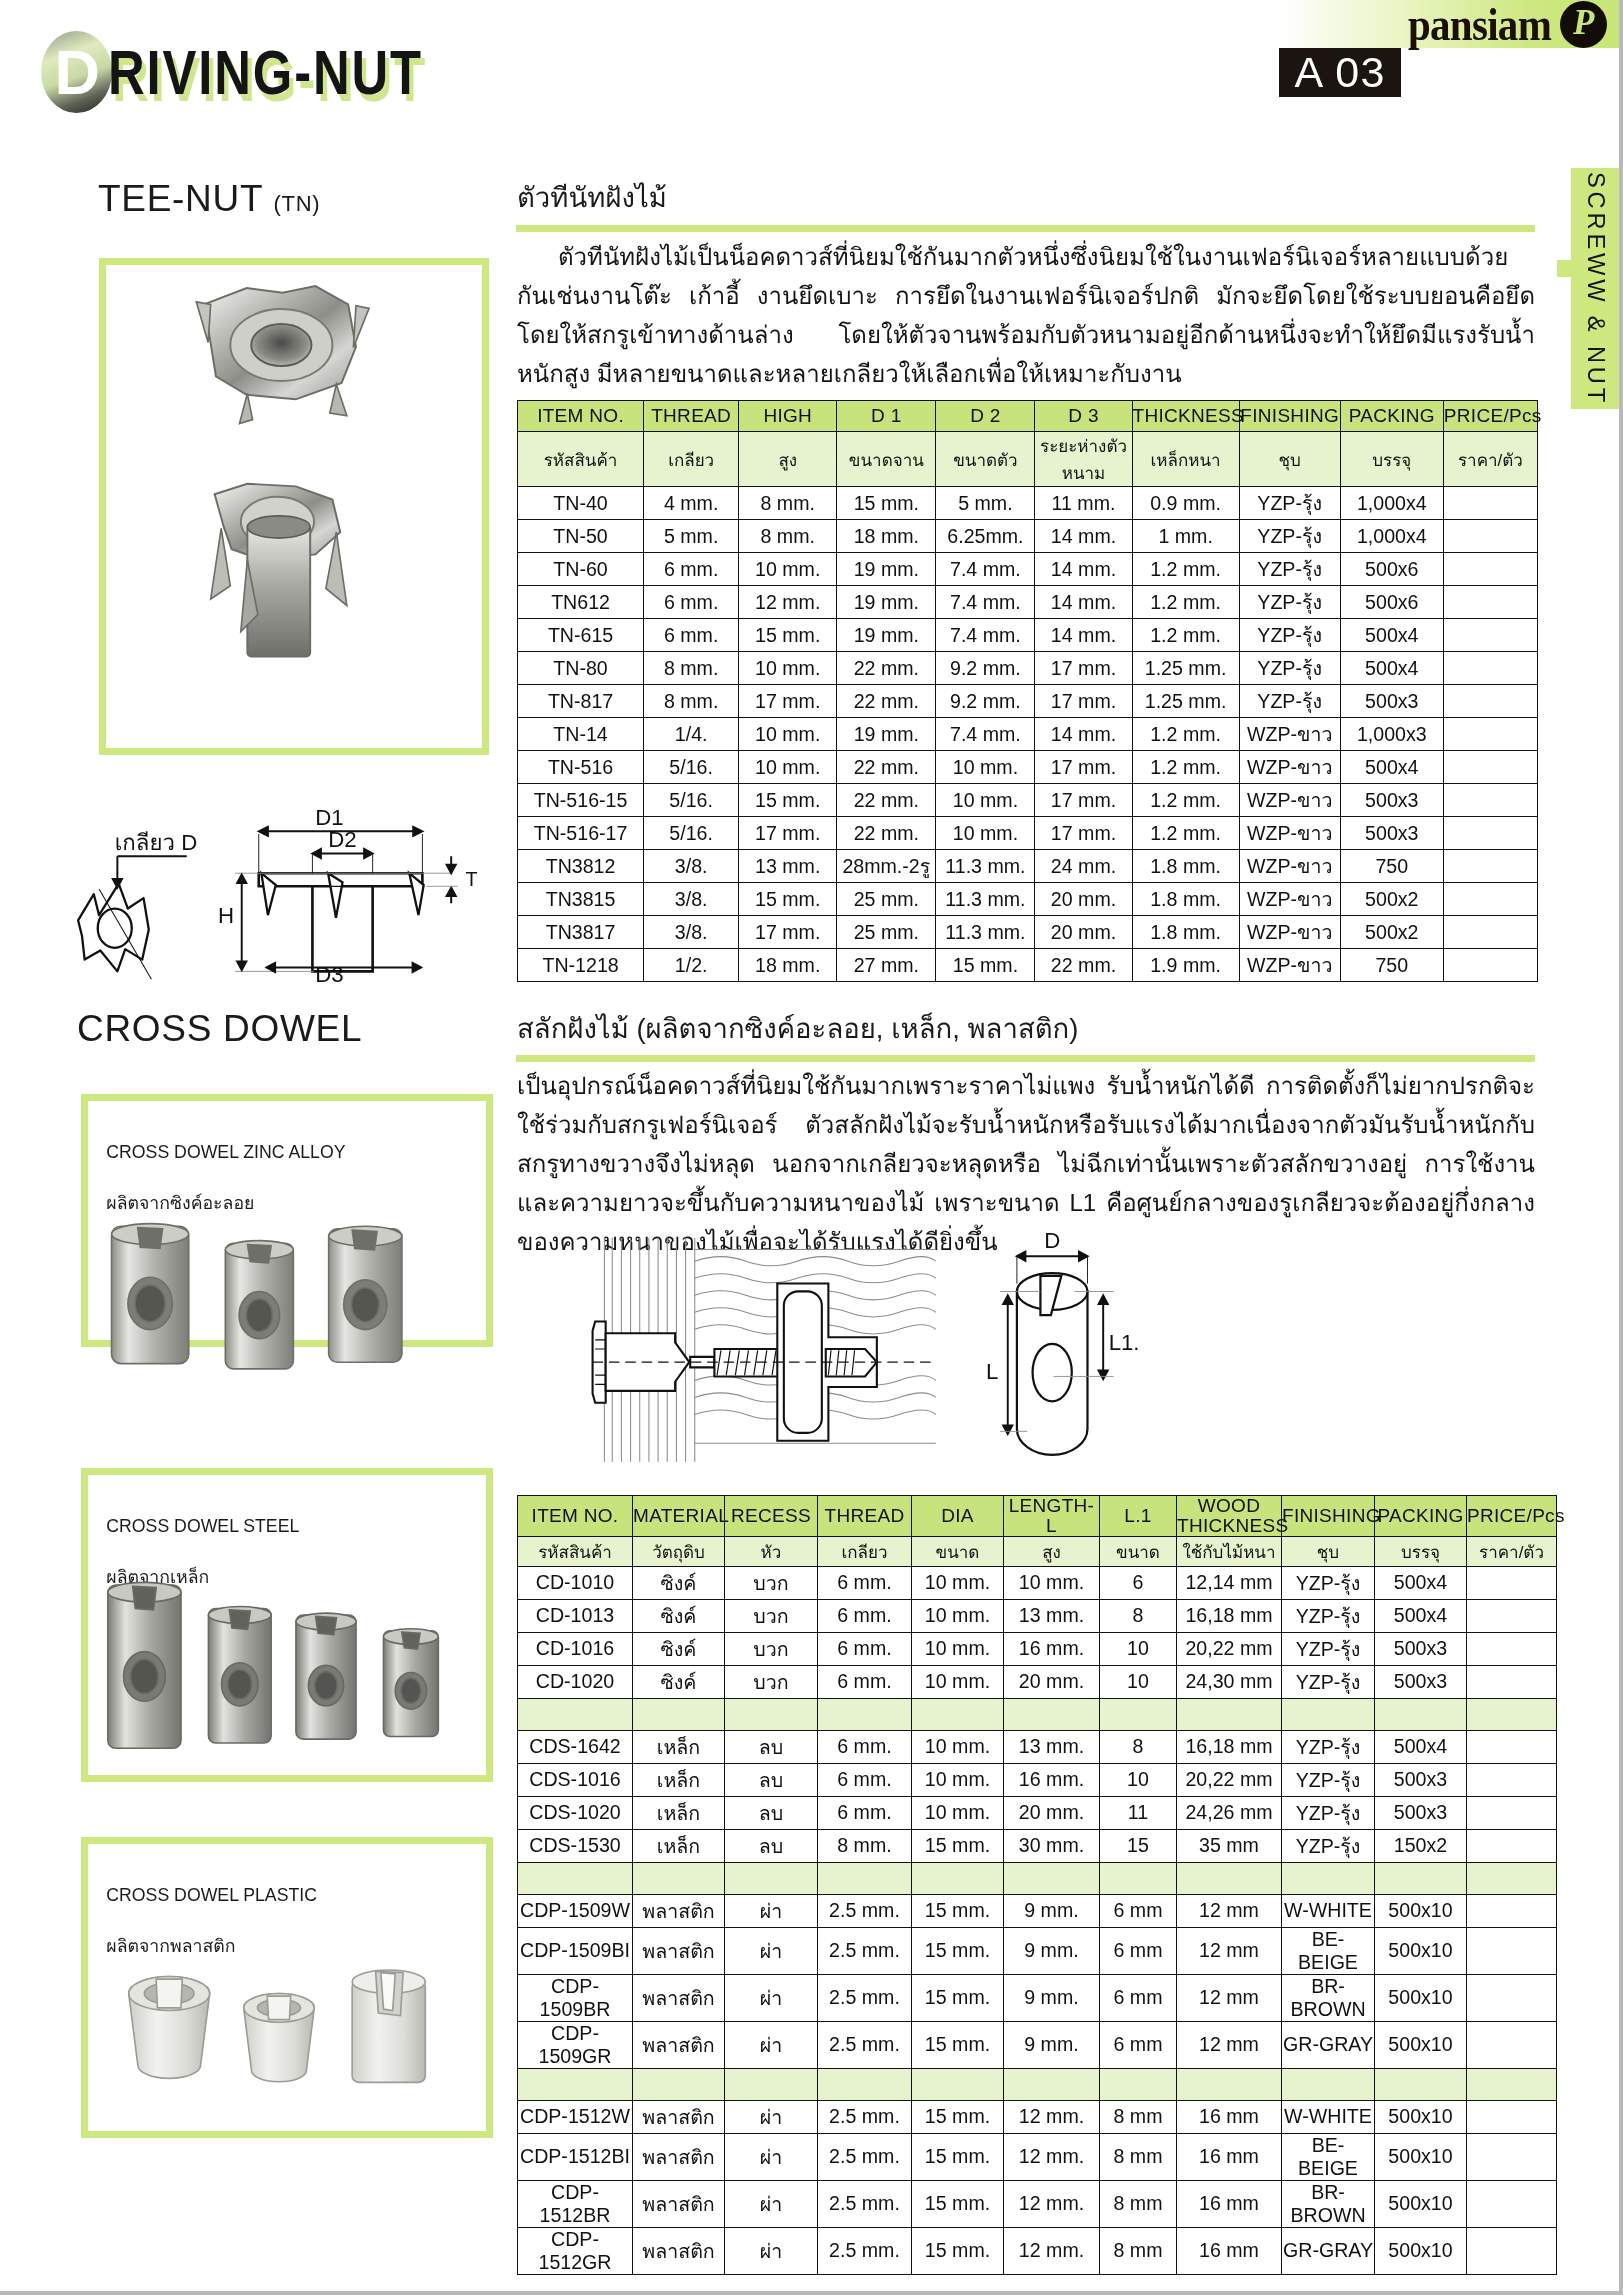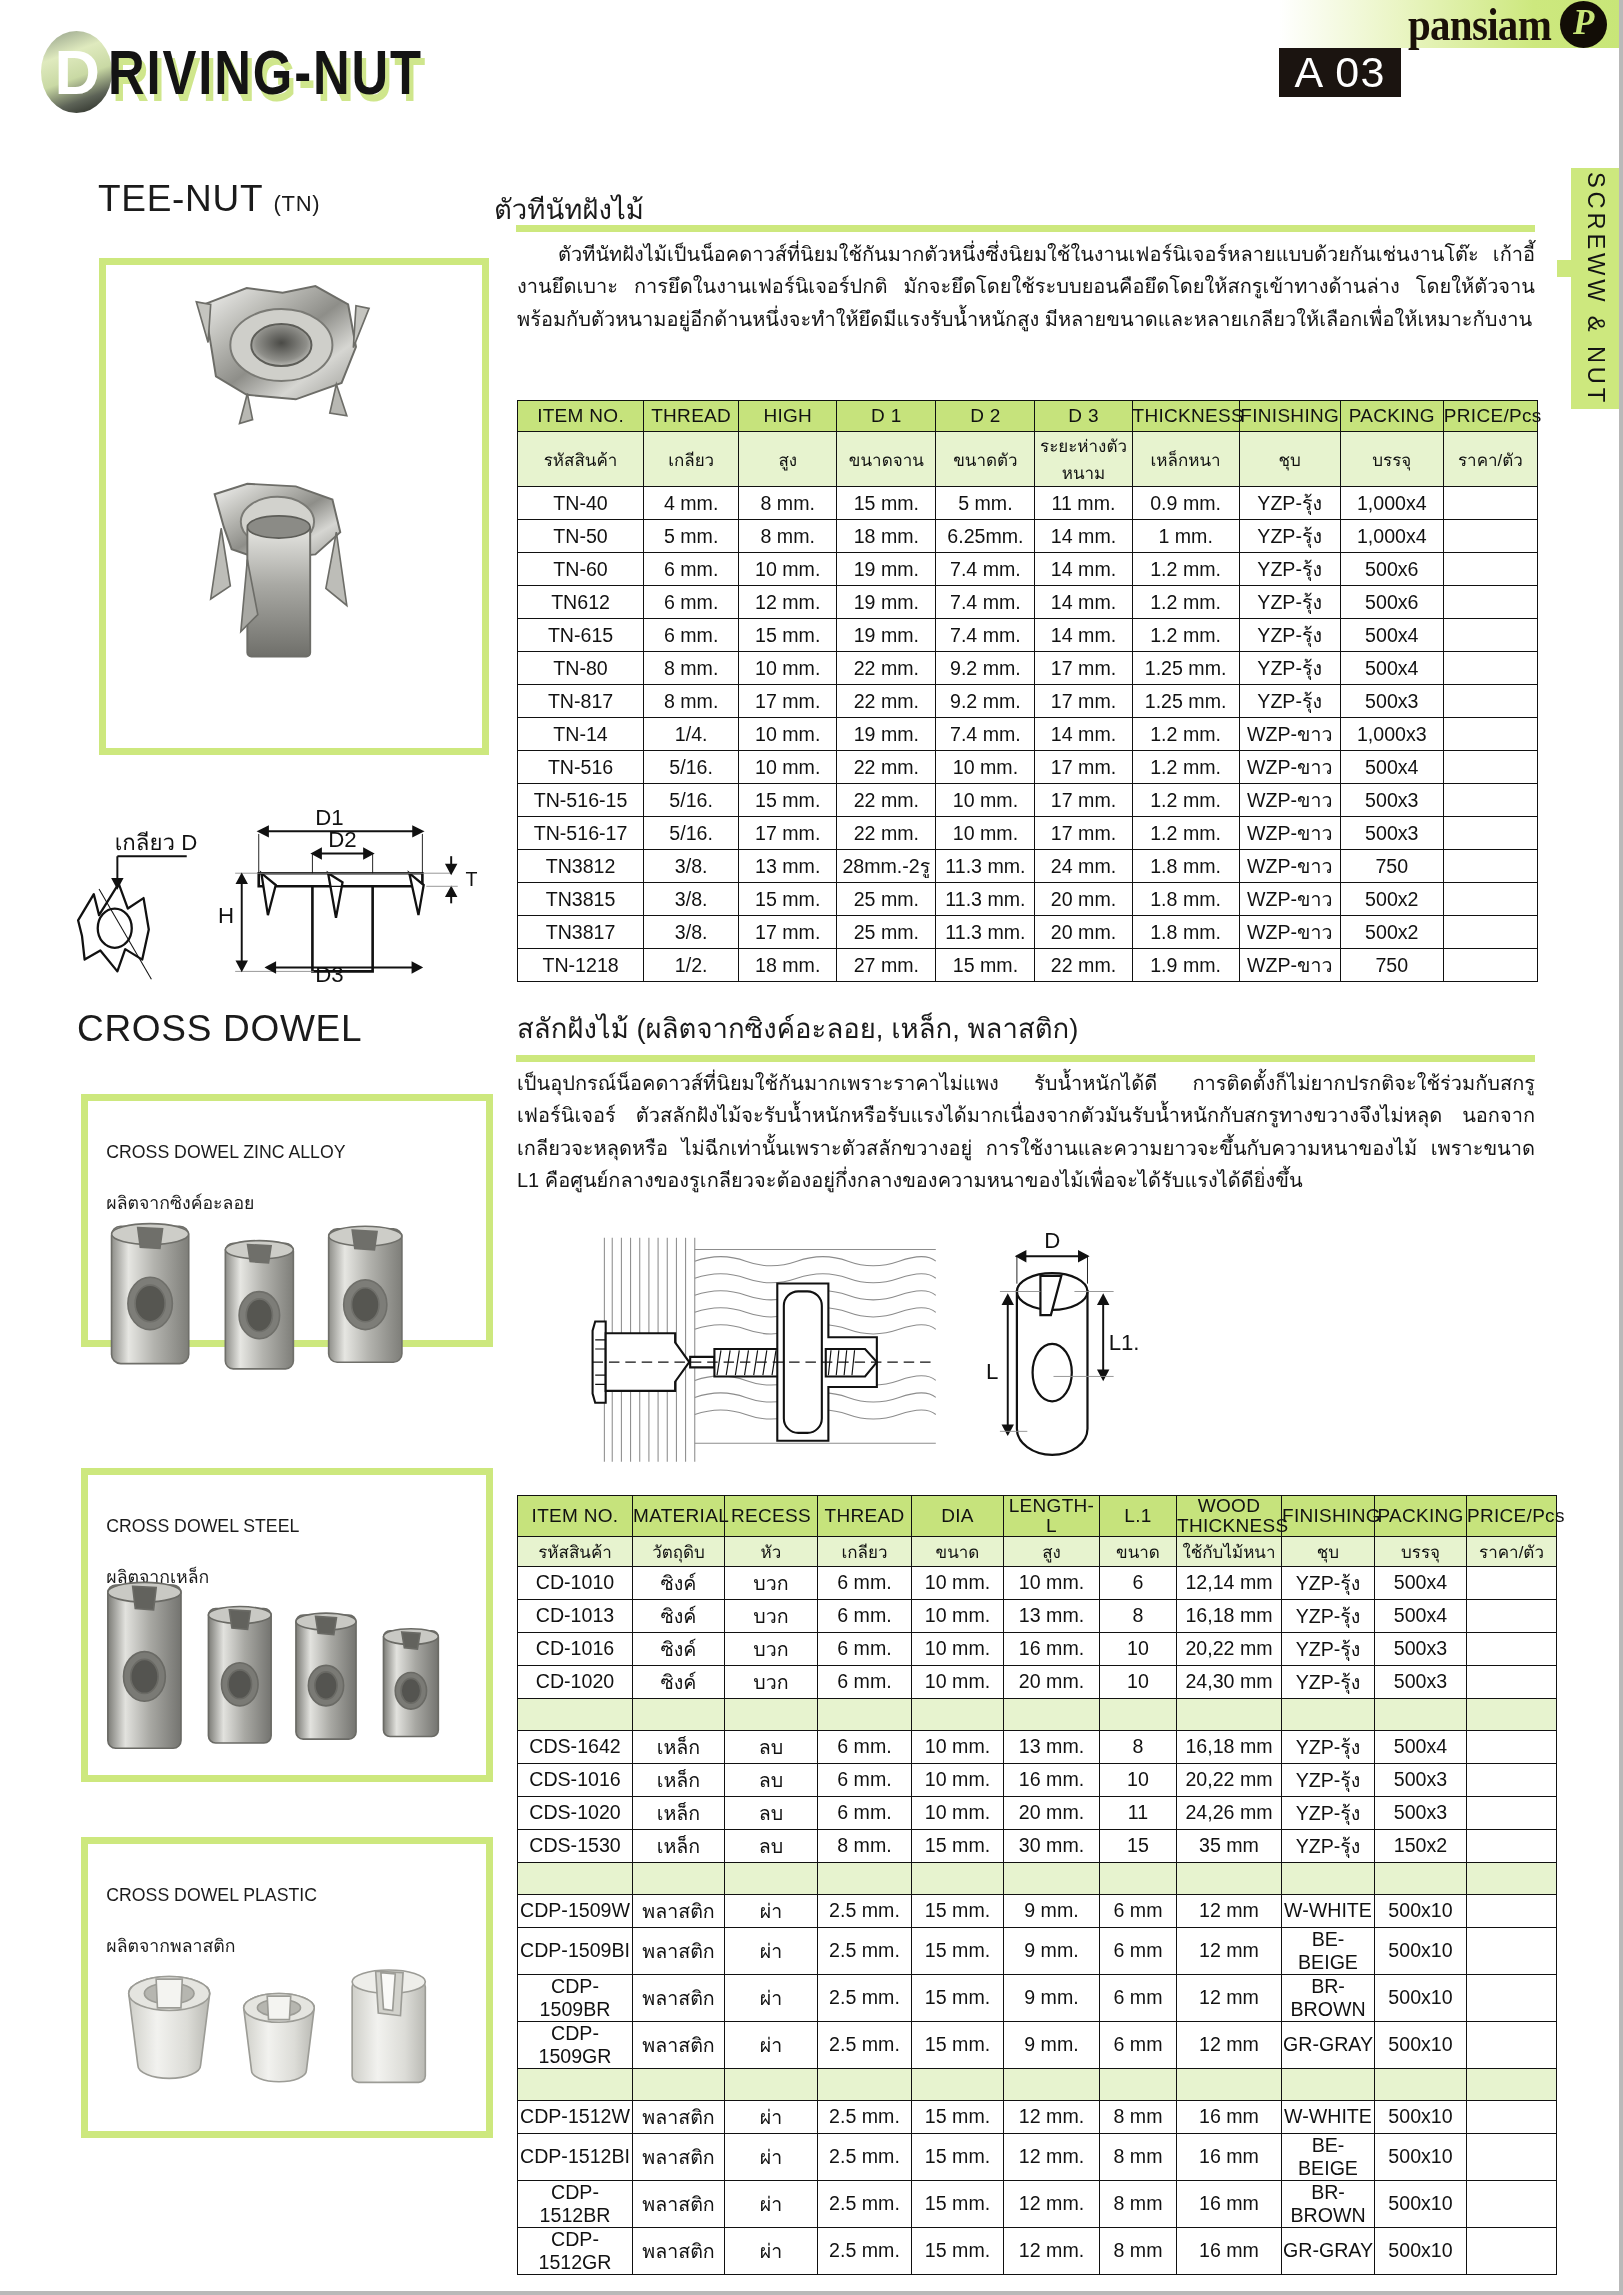--- a/index.html
+++ b/index.html
@@ -40,21 +40,21 @@
   
   .sect-en{position:absolute;font-size:37px;letter-spacing:0.7px;color:#1b1b1b;font-weight:normal;}
   .sect-en .sub{font-size:22px;}
 
   .photobox{position:absolute;border:7.9px solid #cde87e;background:#fff;box-sizing:border-box;}
   .photobox .cap{position:absolute;left:18.3px;top:13px;font-size:17.7px;line-height:1.45;color:#1b1b1b;white-space:pre-line;}
 
   
   .th-head{position:absolute;font-size:27.5px;color:#1b1b1b;}
   .rule{position:absolute;height:7.2px;background:#cde87e;}
-  .th-body{position:absolute;font-size:20px;line-height:1.62;color:#151515;text-align:justify;}
+  .th-body{position:absolute;font-size:24px;line-height:1.62;color:#151515;text-align:justify;}
   .th-body .indent{display:inline-block;width:41px;}
 
   
   table.spec{position:absolute;border-collapse:collapse;table-layout:fixed;}
   table.spec td,table.spec th{border:1.3px solid #111;text-align:center;vertical-align:middle;padding:0;
         font-size:19.6px;color:#111;font-weight:normal;}
   table.spec thead th.en{background:#c6e37c;height:30px;font-size:19px;letter-spacing:0.3px;line-height:1.05;}
   table.spec thead th.th{background:#e7f3cf;height:29px;font-size:17px;font-weight:normal;}
   table.spec tbody td{height:28px;background:#fff;}
   table.spec tbody tr.spacer td{background:#e7f3cf;height:31px;}
@@ -326,21 +326,21 @@
         <g transform="translate(396,52)">
           <rect x="8" y="16" width="112" height="156" rx="10" fill="url(#pl)"></rect>
           <ellipse cx="64" cy="18" rx="56" ry="18" fill="#eeeeea"></ellipse>
           <path d="M44 2 L86 4 L82 70 L48 66 Z" fill="#d2d2cc"></path>
           <path d="M52 4 L74 6 L70 62 L56 60 Z" fill="#fafaf8"></path>
           </g>
       </g>
     </svg>
   </div>
 
-  <div class="th-head" style="left:494px;top:175px;margin-top:12px;">ตัวทีนัทฝังไม้</div>
+  <div class="th-head" style="left:517px;top:175px;">ตัวทีนัทฝังไม้</div>
   <div class="rule" style="left:516px;top:225px;width:1019px;"></div>
   <div class="th-body" style="left:517px;top:238px;width:1018px;">
     <span class="indent"></span><span>ตัวทีนัทฝังไม้เป็นน็อคดาวส์ที่นิยมใช้กันมากตัวหนึ่งซึ่งนิยมใช้ในงานเฟอร์นิเจอร์หลายแบบด้วยกันเช่นงานโต๊ะ เก้าอี้ งานยึดเบาะ การยึดในงานเฟอร์นิเจอร์ปกติ มักจะยึดโดยใช้ระบบยอนคือยึดโดยให้สกรูเข้าทางด้านล่าง โดยให้ตัวจานพร้อมกับตัวหนามอยู่อีกด้านหนึ่งจะทำให้ยึดมีแรงรับน้ำหนักสูง มีหลายขนาดและหลายเกลียวให้เลือกเพื่อให้เหมาะกับงาน</span>
   </div>
 
   <table class="spec" style="left:517px;top:400px;width:1021px;">
     <colgroup>
       <col style="width:126px">
         <col style="width:95px">
         <col style="width:98px">

